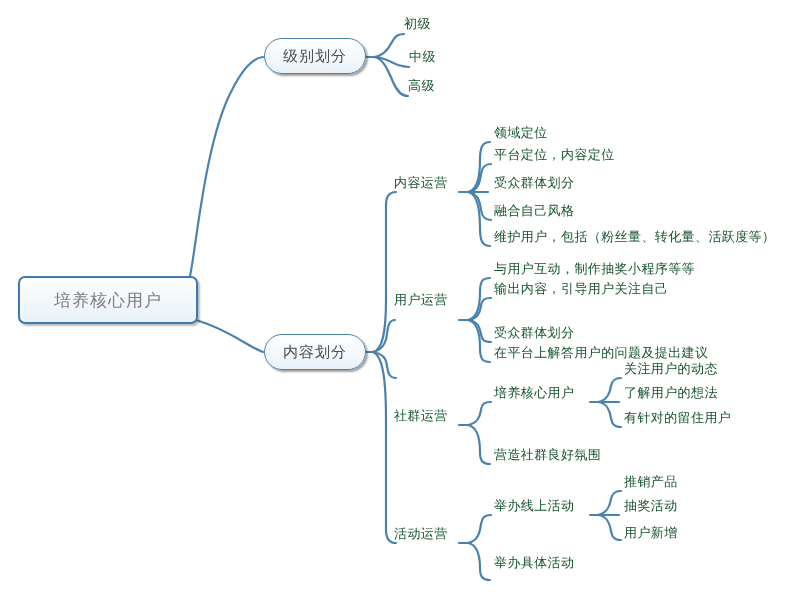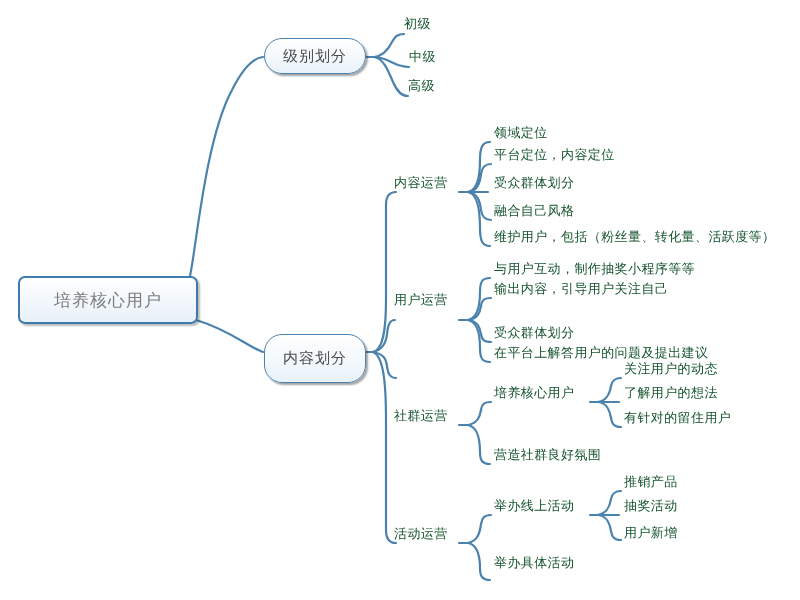--- a/index.html
+++ b/index.html
@@ -176,21 +176,21 @@
   </svg>
 
   <div class="root-node" style="left:18px; top:276px; width:180px; height:48px;">
     <span>培养核心用户</span>
   </div>
 
   <div class="l1-node" style="left:264px; top:38px; width:102px; height:36px;">
     <span>级别划分</span>
   </div>
 
-  <div class="l1-node" style="left:264px; top:334px; width:102px; height:49px;">
+  <div class="l1-node" style="left:264px; top:334px; width:102px; height:36px;">
     <span>内容划分</span>
   </div>
 
   <div class="txt-node l2" style="left:404px; top:16px;">
     <span>初级</span>
   </div>
   <div class="txt-node l2" style="left:409px; top:49px;">
     <span>中级</span>
   </div>
   <div class="txt-node l2" style="left:408px; top:78px;">

